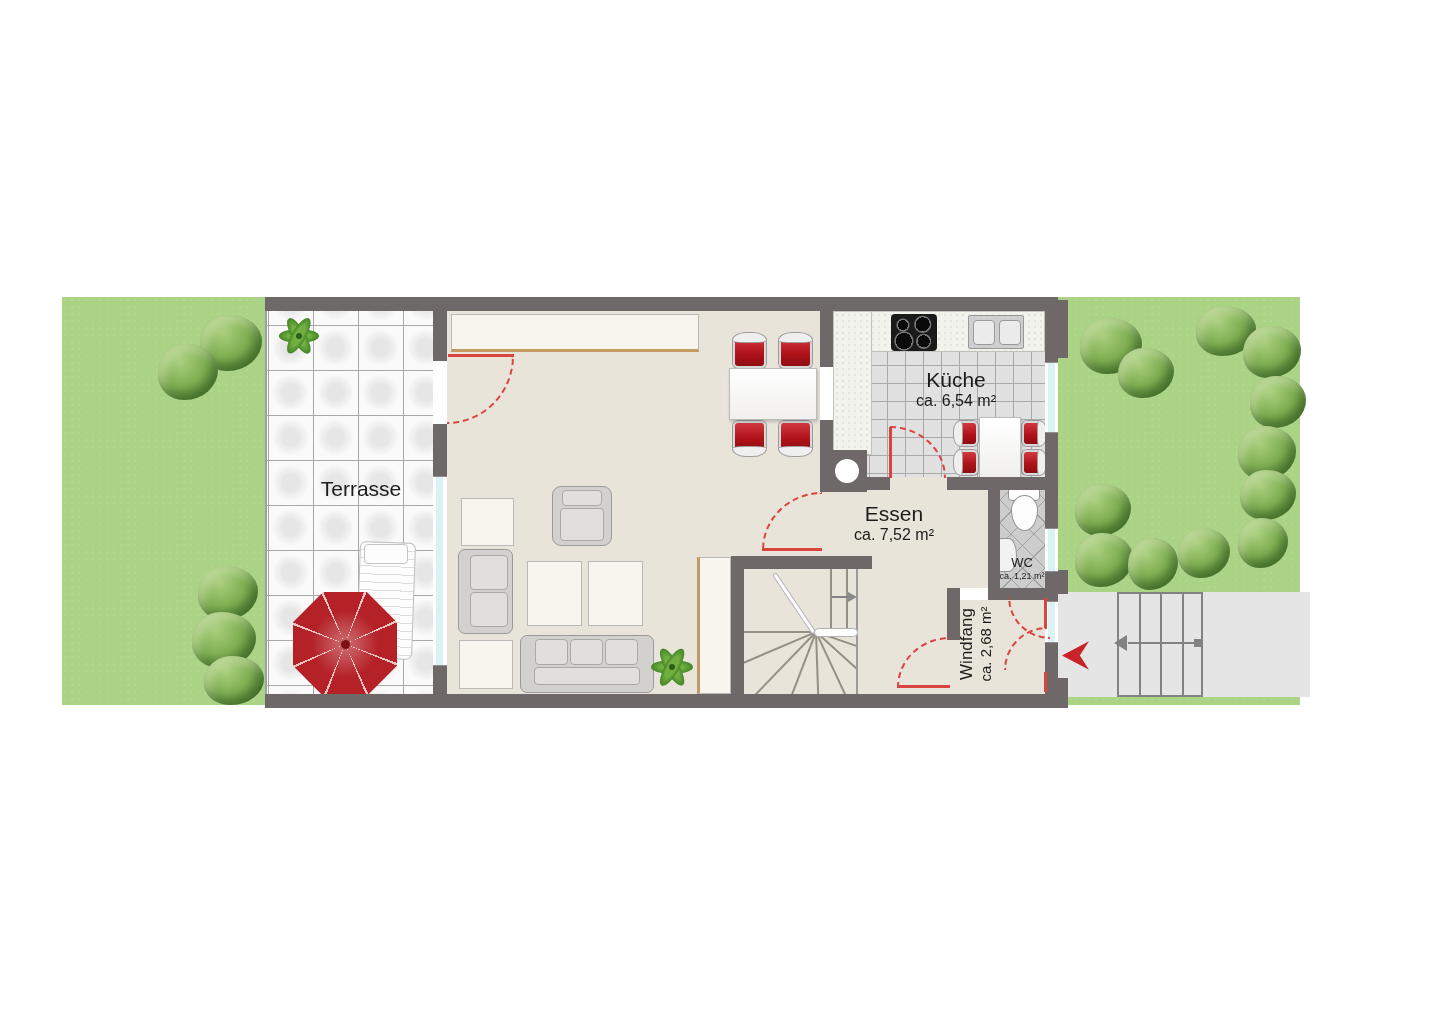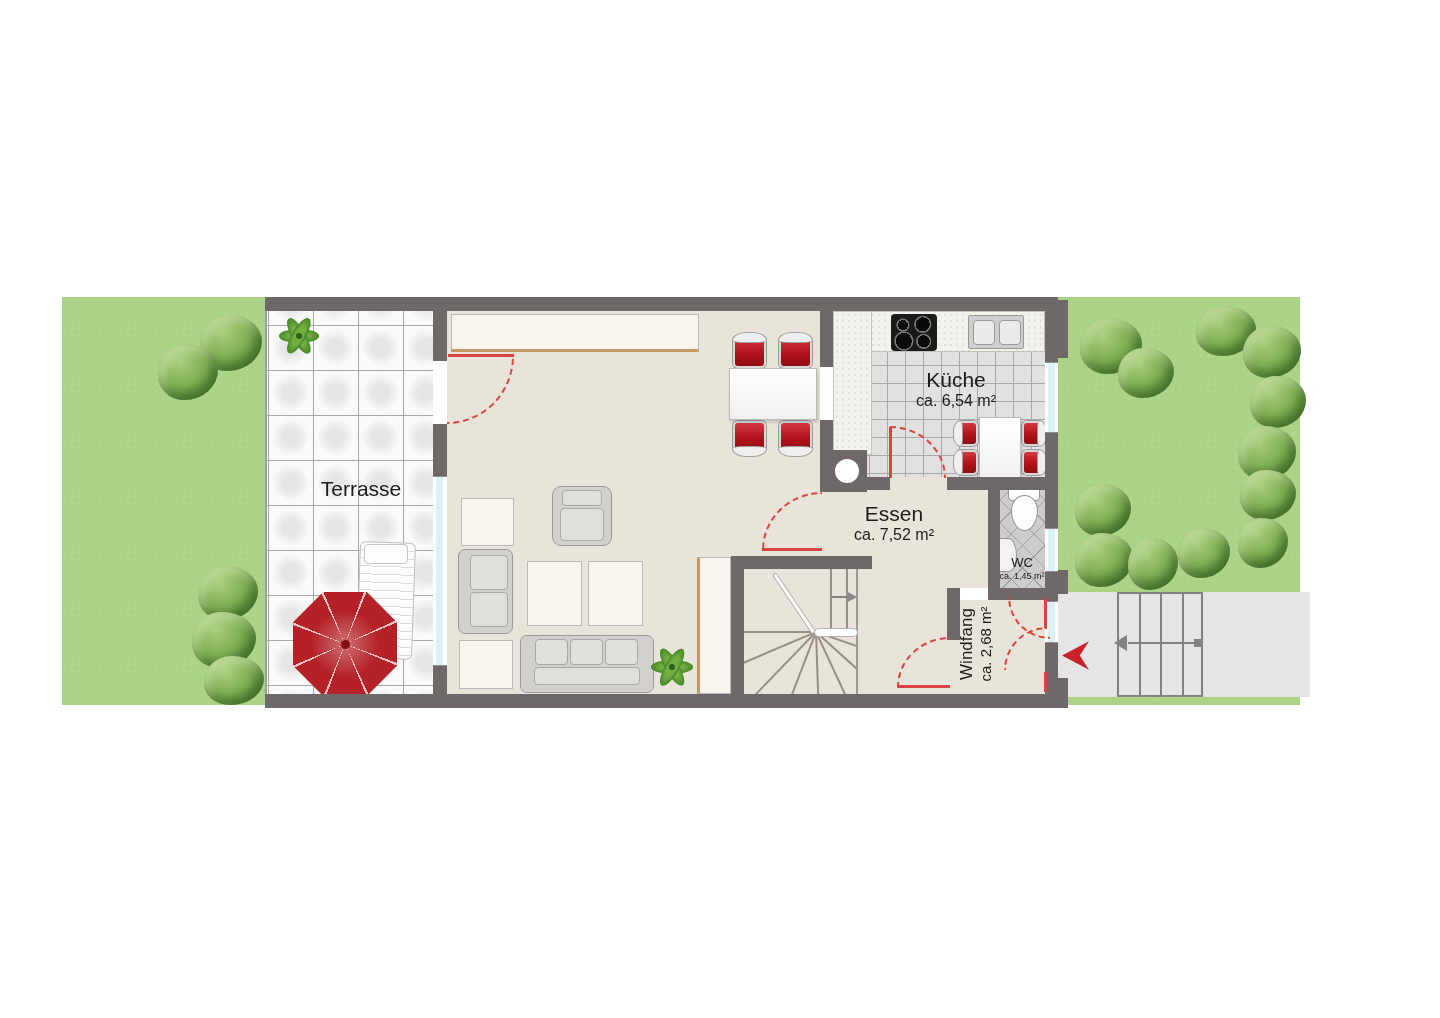--- a/index.html
+++ b/index.html
@@ -280,21 +280,21 @@
     <div class="area-med">ca. 6,54 m²</div>
   </div>
 
   <div class="abs lbl" style="left:834px;top:502px;width:120px;">
     <div class="room-med">Essen</div>
     <div class="area-med">ca. 7,52 m²</div>
   </div>
 
   <div class="abs lbl" style="left:992px;top:556px;width:60px;">
     <div style="font-size:13px;">WC</div>
-    <div style="font-size:9px;">ca. 1,45 m²</div>
+    <div style="font-size:9px;">ca. 1,21 m²</div>
   </div>
 
   <div class="abs lbl rot" style="left:928px;top:613px;width:120px;height:62px;">
     <div style="font-size:17px;">Windfang</div>
     <div style="font-size:15px;">ca. 2,68 m²</div>
   </div>
 
 </div>
 
 </body></html>

